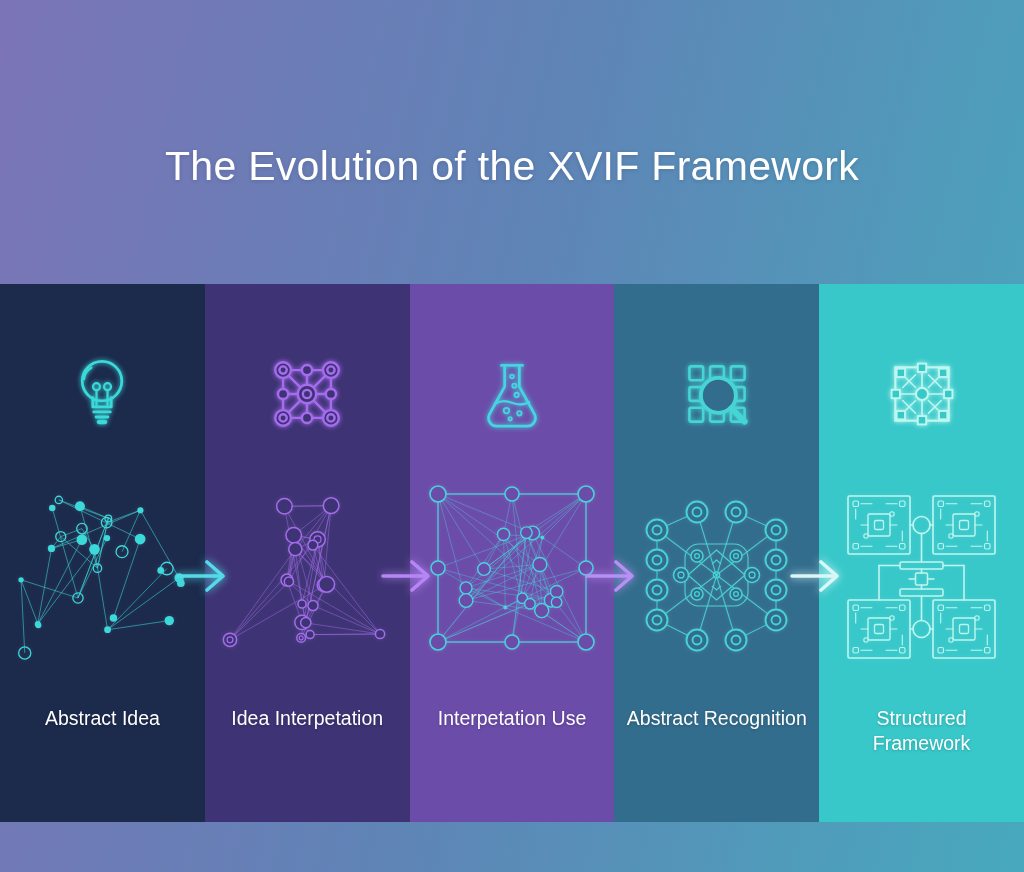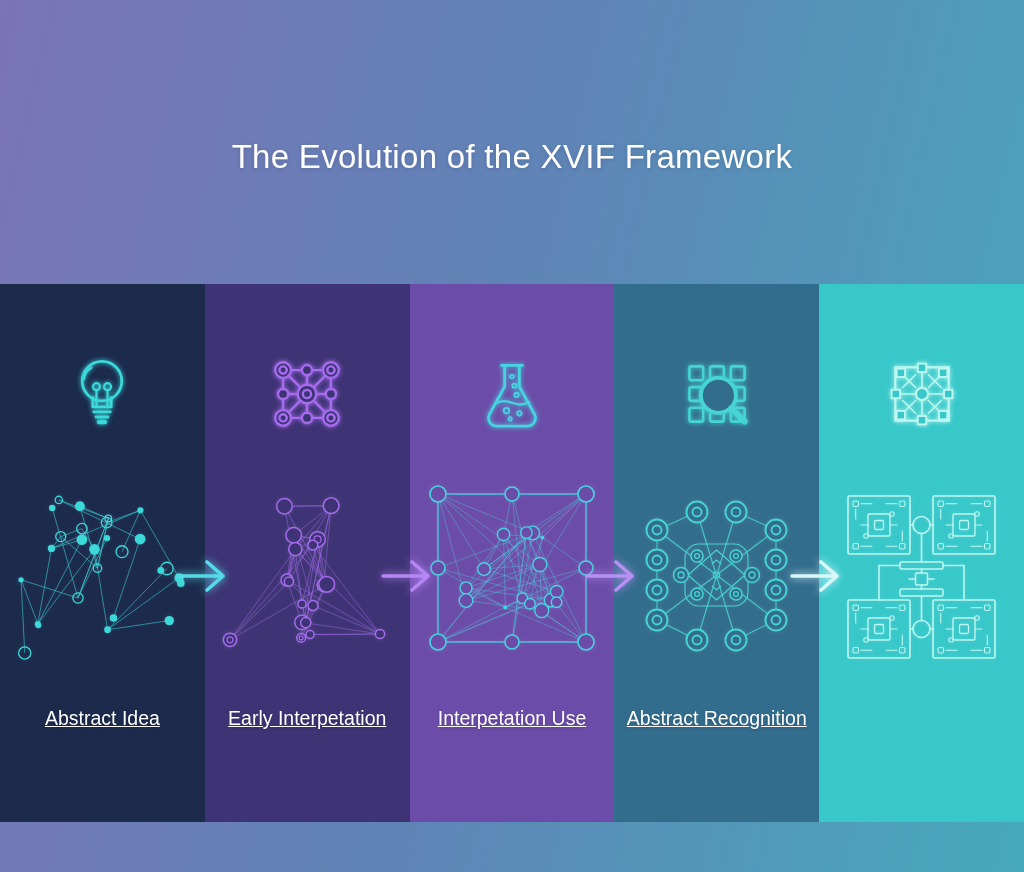--- a/index.html
+++ b/index.html
@@ -1,30 +1,30 @@
 <!DOCTYPE html>
 <html><head>
 <meta charset="utf-8">
 <style>
   html,body{margin:0;padding:0;background:#333;}
   .stage{position:relative;width:1024px;height:872px;overflow:hidden;
          font-family:"Liberation Sans",sans-serif;
          background:linear-gradient(103deg,#7b74b6 0%,#5f84b6 48%,#47a9bd 100%);}
   .title{position:absolute;top:116px;left:0;width:100%;text-align:center;color:#ffffff;
-         font-size:33px;font-weight:500;letter-spacing:.3px;
+         font-size:41px;font-weight:500;letter-spacing:.3px;
          text-shadow:0 1px 4px rgba(20,30,60,.18);}
   .strip{position:absolute;top:284px;left:0;width:100%;height:538px;display:flex;}
   .panel{flex:1 1 0;display:flex;flex-direction:column;align-items:center;}
   .icon-wrap{margin-top:64px;height:94px;color:var(--accent);}
   .icon-wrap svg{filter:drop-shadow(0 0 2.5px currentColor);}
   .bgfill{fill:var(--bg);}
   .illus{margin-top:40px;width:195px;height:190px;}
   .illus svg{overflow:visible;filter:drop-shadow(0 0 2px rgba(255,255,255,.12));}
   .label{margin-top:34px;color:#ffffff;font-size:19.5px;font-weight:500;text-align:center;
-         line-height:1.3;text-shadow:0 1px 3px rgba(0,0,0,.22);padding:0 8px;text-decoration:underline;}
+         line-height:1.3;text-shadow:0 1px 3px rgba(0,0,0,.22);padding:0 8px;}
   .panel:nth-child(5) .label{max-width:150px;}
   .arrow{position:absolute;top:554px;width:64px;height:44px;}
   .arrow svg{filter:drop-shadow(0 0 4px currentColor);}
   .arrow-0{left:173px;}.arrow-1{left:378px;}.arrow-2{left:582px;}.arrow-3{left:787px;}
 </style>
 </head>
 <body>
 
 <div class="stage" style="background: linear-gradient(103deg, rgb(123, 116, 182) 0%, rgb(95, 132, 182) 48%, rgb(71, 169, 189) 100%);">
   <h1 class="title">The Evolution of the XVIF Framework</h1>
@@ -201,21 +201,21 @@
             <circle cx="91.94734205114408" cy="140.34098391080366" r="7.196736881226988" fill="#3e3374" stroke="#a56cee" stroke-width="1.5"></circle>
             <circle cx="95.77236894310673" cy="140.60209316816375" r="5.156770632468882" fill="#3e3374" stroke="#a56cee" stroke-width="1.5"></circle>
             <circle cx="92.00712221489019" cy="122.02922221555302" r="4.044043719995807" fill="#3e3374" stroke="#a56cee" stroke-width="1.5"></circle>
             <circle cx="103.00543707702816" cy="123.57787693345722" r="5.042834494116562" fill="#3e3374" stroke="#a56cee" stroke-width="1.5"></circle>
             <circle cx="91.13564883743939" cy="155.88346080471152" r="4.319367324392653" fill="#3e3374" stroke="#a56cee" stroke-width="1.5"></circle>
             <circle cx="91.13564883743939" cy="155.88346080471152" r="1.943715295976694" fill="none" stroke="#a56cee" stroke-width="1.2"></circle>
             <circle cx="100.07579254645462" cy="152.59118635448738" r="4.006651436636831" fill="#3e3374" stroke="#a56cee" stroke-width="1.5"></circle>
             <circle cx="85.29933453472269" cy="67.16674572896841" r="6.590728373164989" fill="#3e3374" stroke="#a56cee" stroke-width="1.5"></circle>
             <circle cx="102.83669014911791" cy="63.11953738063531" r="4.971780377227608" fill="#3e3374" stroke="#a56cee" stroke-width="1.5"></circle>
           </svg></div>
-      <div class="label">Early Interpetation</div>
+      <div class="label">Idea Interpetation</div>
     </section>
 
     <section class="panel" style="background: rgb(108, 76, 169); --accent: #46d4e0; --bg: #6c4ca9;">
       <div class="icon-wrap">
         <svg viewBox="0 0 100 100" width="92" height="92" fill="none" stroke="currentColor" stroke-width="3" stroke-linecap="round" stroke-linejoin="round">
           <path d="M42 20 L42 42 L25.5 72 A9 9 0 0 0 33.5 85 L66.5 85 A9 9 0 0 0 74.5 72 L58 42 L58 20"></path>
           <line x1="38.5" y1="19" x2="61.5" y2="19"></line>
           <path d="M31.5 60.5 Q40 55.5 50 59.5 T68.5 59" stroke-width="2.6"></path>
           <circle cx="50" cy="31" r="2" stroke-width="2"></circle>
           <circle cx="52.5" cy="41" r="2.2" stroke-width="2"></circle>
@@ -497,20 +497,21 @@
             <rect x="91.5" y="91" width="12" height="12" rx="1.5" fill="none" stroke="#bef7f0" stroke-width="1.5"></rect>
             <line x1="85" y1="97" x2="91.5" y2="97" stroke="#bef7f0" stroke-width="1.3" stroke-linecap="round"></line>
             <line x1="103.5" y1="97" x2="110" y2="97" stroke="#bef7f0" stroke-width="1.3" stroke-linecap="round"></line>
             <line x1="97.5" y1="103" x2="97.5" y2="107" stroke="#bef7f0" stroke-width="1.6" stroke-linecap="round"></line>
             <rect x="76" y="107" width="43" height="7" rx="1.5" fill="none" stroke="#bef7f0" stroke-width="1.5"></rect>
             <line x1="97.5" y1="114" x2="97.5" y2="138.5" stroke="#bef7f0" stroke-width="1.6" stroke-linecap="round"></line>
             <circle cx="97.5" cy="147" r="8.5" fill="none" stroke="#bef7f0" stroke-width="1.6"></circle>
             <line x1="86" y1="147" x2="89" y2="147" stroke="#bef7f0" stroke-width="1.6" stroke-linecap="round"></line>
             <line x1="106" y1="147" x2="109" y2="147" stroke="#bef7f0" stroke-width="1.6" stroke-linecap="round"></line>
           </svg></div>
+      <div class="label">Structured Framework</div>
     </section>
   </div>
 
   <div class="arrow arrow-0" style="color: rgb(85, 219, 232);">
     <svg viewBox="0 0 64 44" width="64" height="44" fill="none" stroke="currentColor" stroke-width="3.6" stroke-linecap="round" stroke-linejoin="round">
         <line x1="5" y1="22" x2="48" y2="22"></line>
         <path d="M34 8 L50 22 L34 36"></path>
       </svg>
   </div>
   <div class="arrow arrow-1" style="color: rgb(182, 135, 244);">

